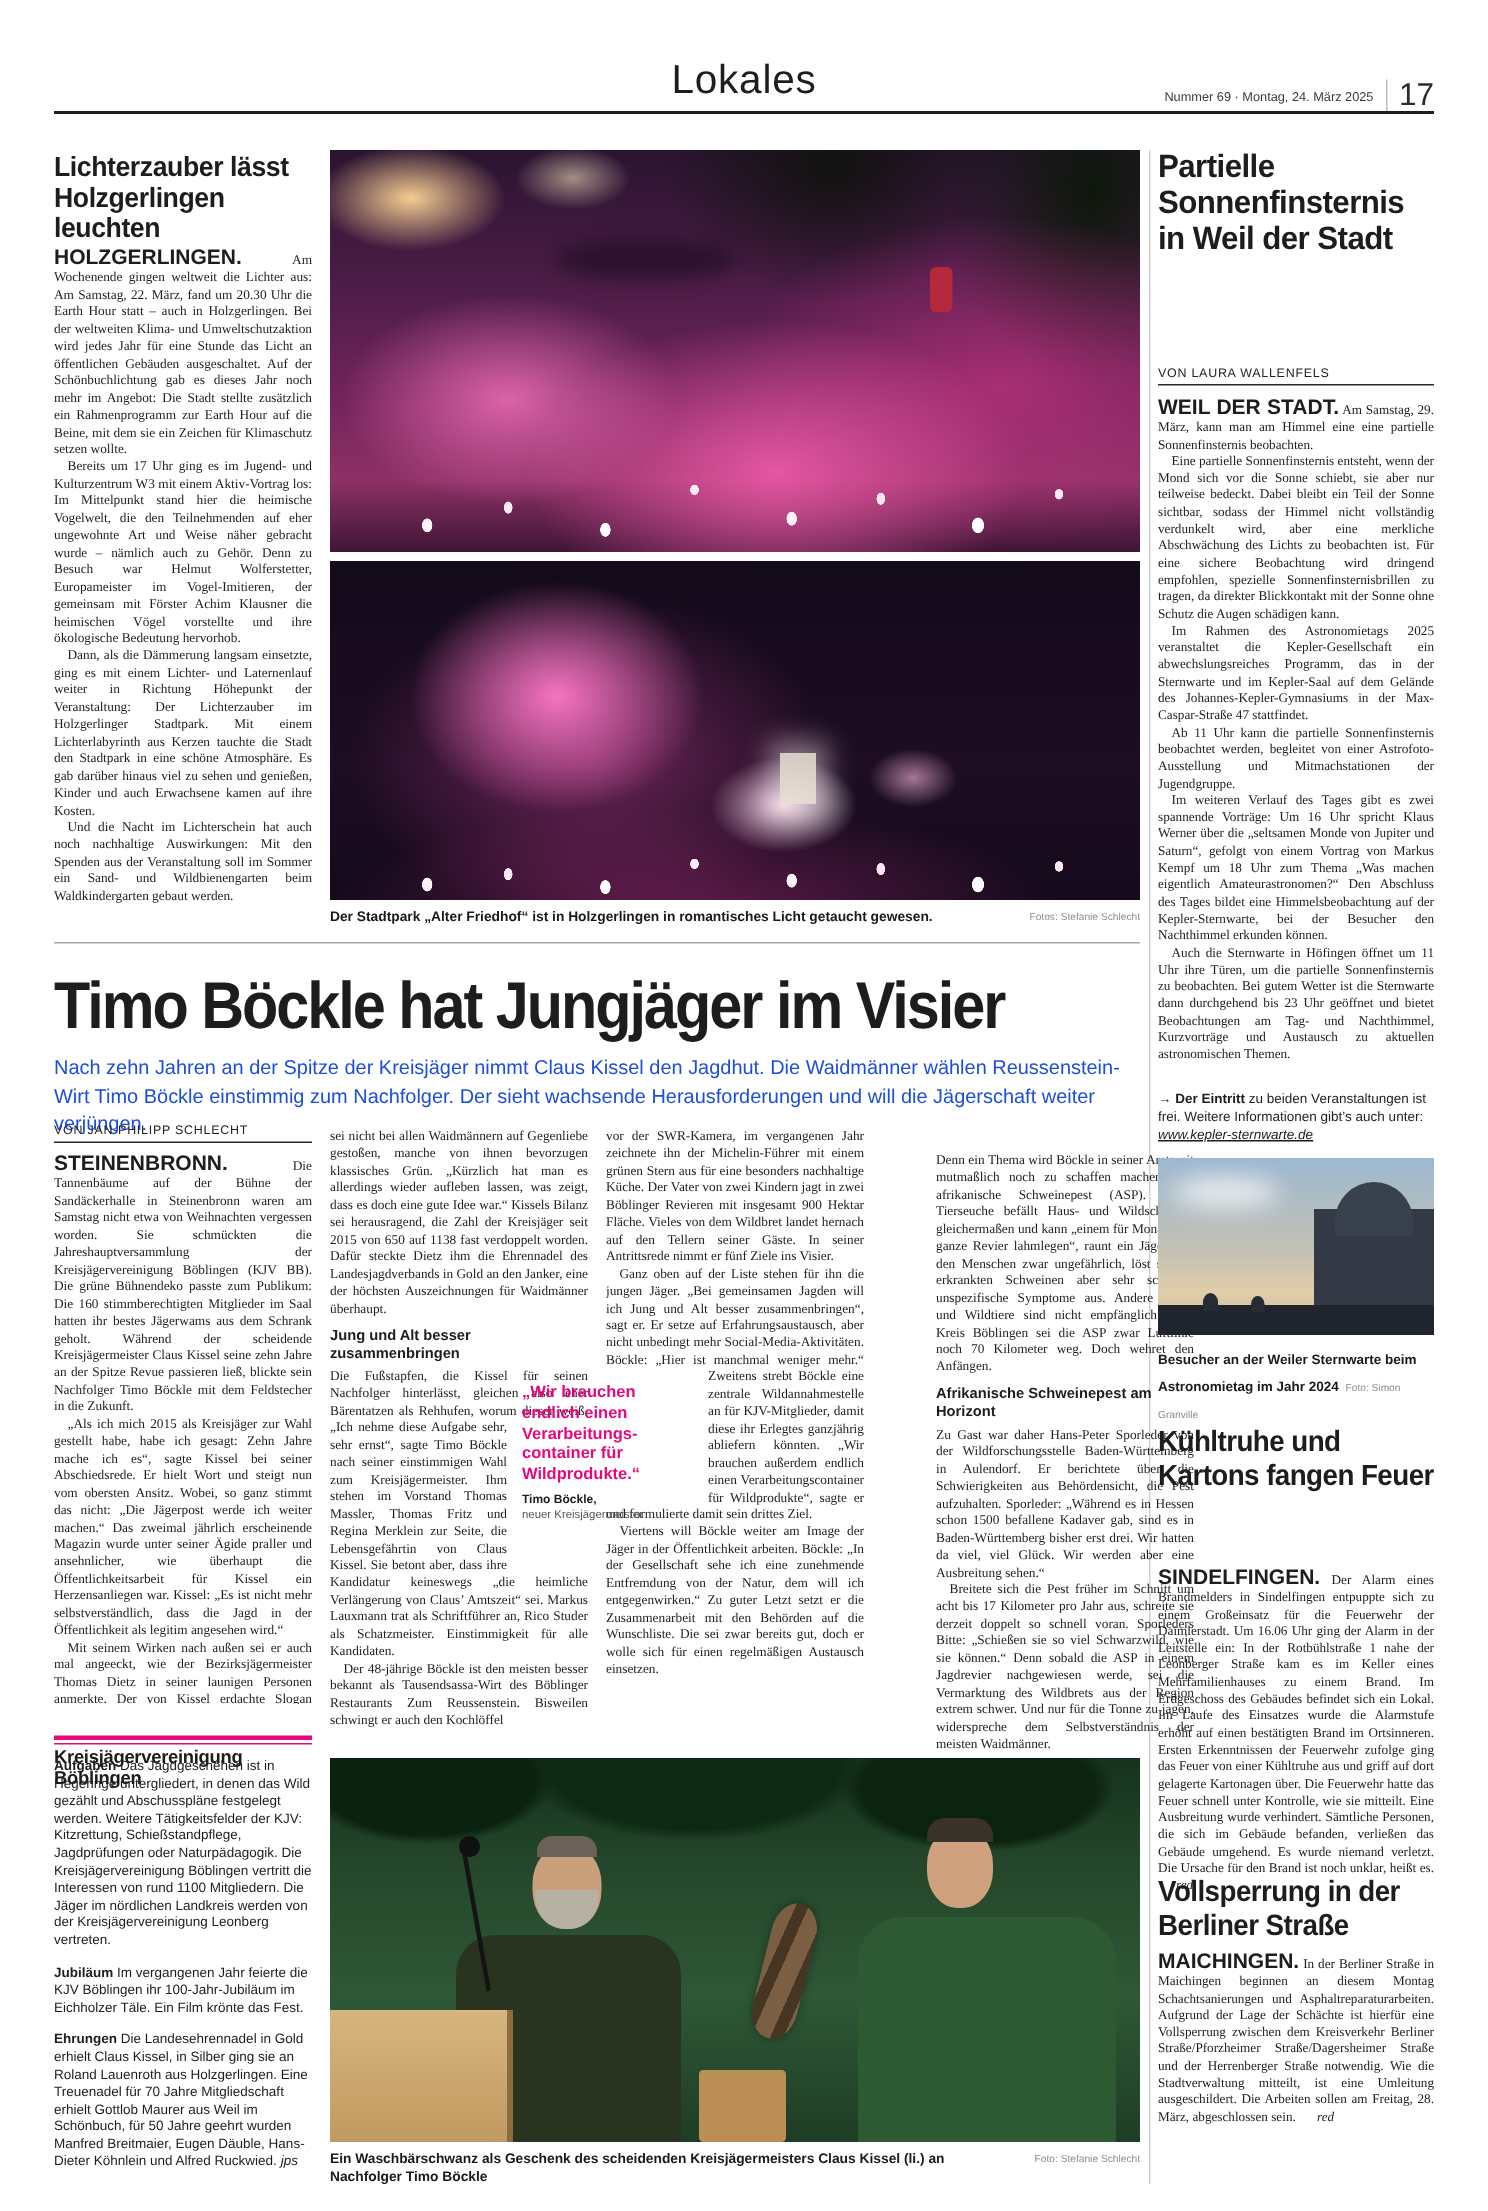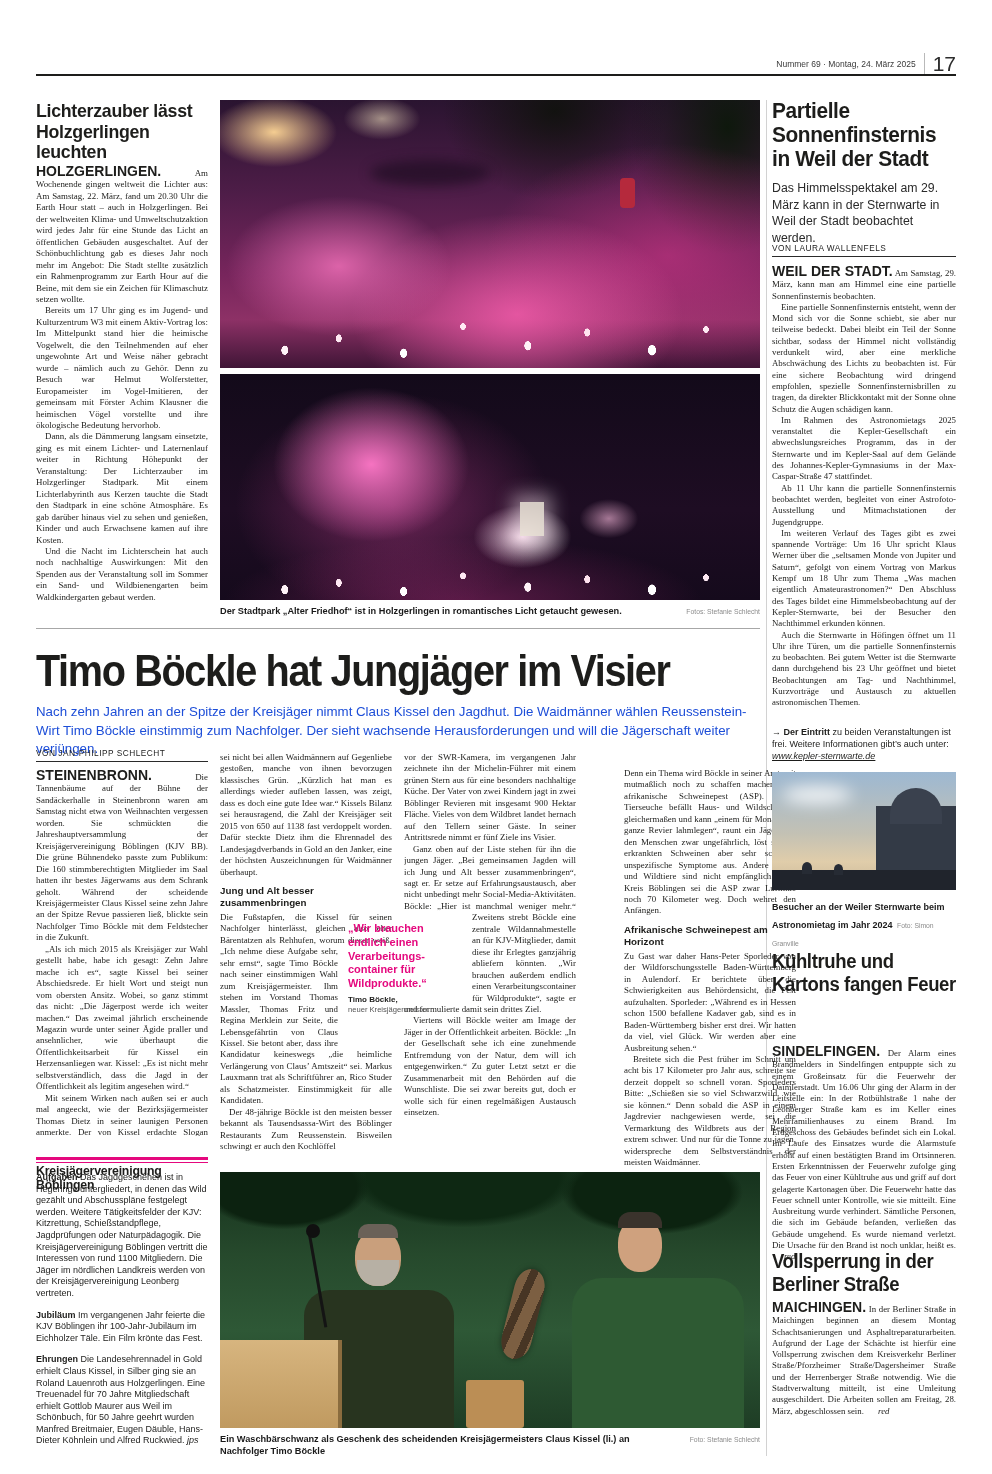--- a/index.html
+++ b/index.html
@@ -93,20 +93,21 @@
   .ph-obs{background:linear-gradient(180deg,#9db8d2 0%,#c3c1b4 52%,#e0cdaa 76%,#c8b698 100%);}
   
   .sans-b{font-weight:bold;}
   .i{font-style:italic;}
 </style>
 </head>
 <body>
 
 <div class="page">
 
+  <div class="abs kicker">Lokales</div>
   <div class="abs issue-block">
     <span class="issue-text">Nummer 69 · Montag, 24. März 2025</span>
     <span class="issue-div"></span>
     <span class="page-num">17</span>
   </div>
   <div class="abs hrule" style="left:36px;top:74px;width:920px;"></div>
   <div class="abs vrule" style="left:766px;top:100px;height:1356px;"></div>
 
   <div class="abs h-small" style="left:36px;top:101px;width:186px;">Lichterzauber lässt Holzgerlingen leuchten</div>
   <div class="abs serifbody" style="left:36px;top:166px;width:172px;height:452px;">
@@ -193,21 +194,20 @@
     <div class="abs" style="left:246px;top:208px;width:58px;height:48px;background:#bb8e55;border-radius:3px;"></div>
     <div class="abs" style="left:96px;top:60px;width:3px;height:96px;background:#141414;transform:rotate(-10deg);"></div>
     <div class="abs" style="left:86px;top:52px;width:14px;height:14px;background:#101010;border-radius:50%;"></div>
   </div>
   <div class="abs cap-row" style="left:220px;top:1434px;width:540px;">
     <span class="cap" style="max-width:460px;">Ein Waschbärschwanz als Geschenk des scheidenden Kreisjägermeisters Claus Kissel (li.) an Nachfolger Timo Böckle</span>
     <span class="credit" style="white-space:nowrap;margin-top:2px;">Foto: Stefanie Schlecht</span>
   </div>
 
   <div class="abs h-right" style="left:772px;top:99px;width:190px;">Partielle Sonnenfinsternis in Weil der Stadt</div>
-  <div class="abs deck-small" style="left:772px;top:180px;width:184px;">Das Himmelsspektakel am 29. März kann in der Sternwarte in Weil der Stadt beobachtet werden.</div>
   <div class="abs byline" style="left:772px;top:243px;width:184px;">VON LAURA WALLENFELS</div>
   <div class="abs serifbody" style="left:772px;top:266px;width:184px;height:456px;font-size:8.8px;line-height:11.3px;">
     <p><b class="lead">WEIL DER STADT.</b> <span>Am Samstag, 29. März, kann man am Himmel eine eine partielle Sonnenfinsternis beobachten.</span></p>
     <p class="ind">Eine partielle Sonnenfinsternis entsteht, wenn der Mond sich vor die Sonne schiebt, sie aber nur teilweise bedeckt. Dabei bleibt ein Teil der Sonne sichtbar, sodass der Himmel nicht vollständig verdunkelt wird, aber eine merkliche Abschwächung des Lichts zu beobachten ist. Für eine sichere Beobachtung wird dringend empfohlen, spezielle Sonnenfinsternisbrillen zu tragen, da direkter Blickkontakt mit der Sonne ohne Schutz die Augen schädigen kann.</p>
     <p class="ind">Im Rahmen des Astronomietags 2025 veranstaltet die Kepler-Gesellschaft ein abwechslungsreiches Programm, das in der Sternwarte und im Kepler-Saal auf dem Gelände des Johannes-Kepler-Gymnasiums in der Max-Caspar-Straße 47 stattfindet.</p>
     <p class="ind">Ab 11 Uhr kann die partielle Sonnenfinsternis beobachtet werden, begleitet von einer Astrofoto-Ausstellung und Mitmachstationen der Jugendgruppe.</p>
     <p class="ind">Im weiteren Verlauf des Tages gibt es zwei spannende Vorträge: Um 16 Uhr spricht Klaus Werner über die „seltsamen Monde von Jupiter und Saturn“, gefolgt von einem Vortrag von Markus Kempf um 18 Uhr zum Thema „Was machen eigentlich Amateurastronomen?“ Den Abschluss des Tages bildet eine Himmelsbeobachtung auf der Kepler-Sternwarte, bei der Besucher den Nachthimmel erkunden können.</p>
     <p class="ind">Auch die Sternwarte in Höfingen öffnet um 11 Uhr ihre Türen, um die partielle Sonnenfinsternis zu beobachten. Bei gutem Wetter ist die Sternwarte dann durchgehend bis 23 Uhr geöffnet und bietet Beobachtungen am Tag- und Nachthimmel, Kurzvorträge und Austausch zu aktuellen astronomischen Themen.</p>
   </div>
   <div class="abs pointer" style="left:772px;top:726px;width:184px;">

